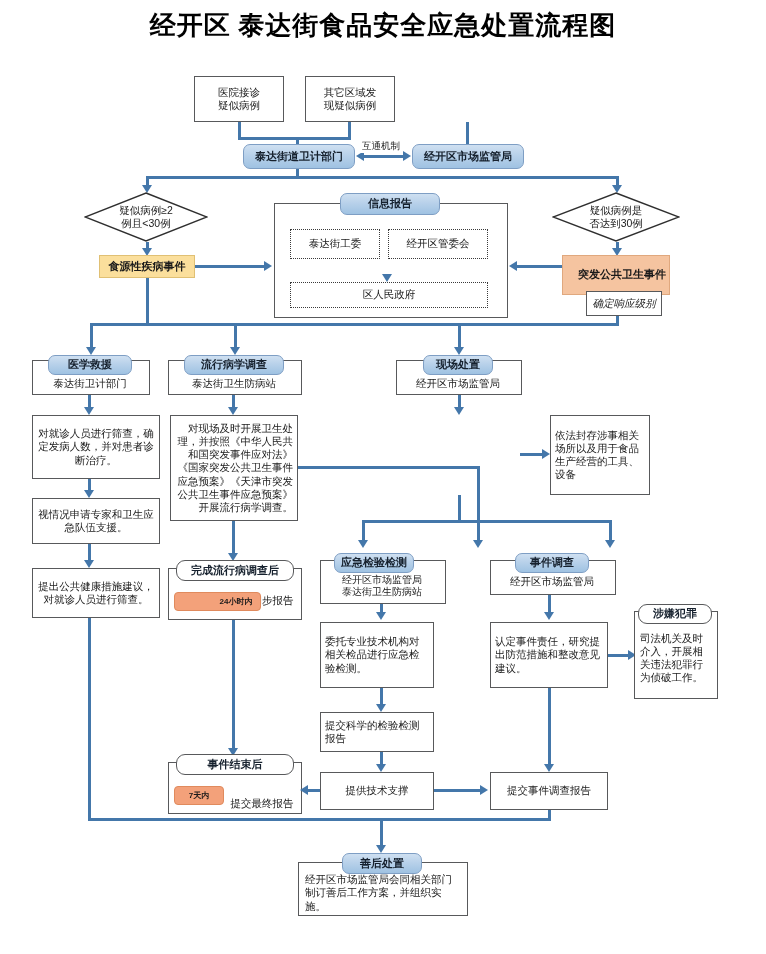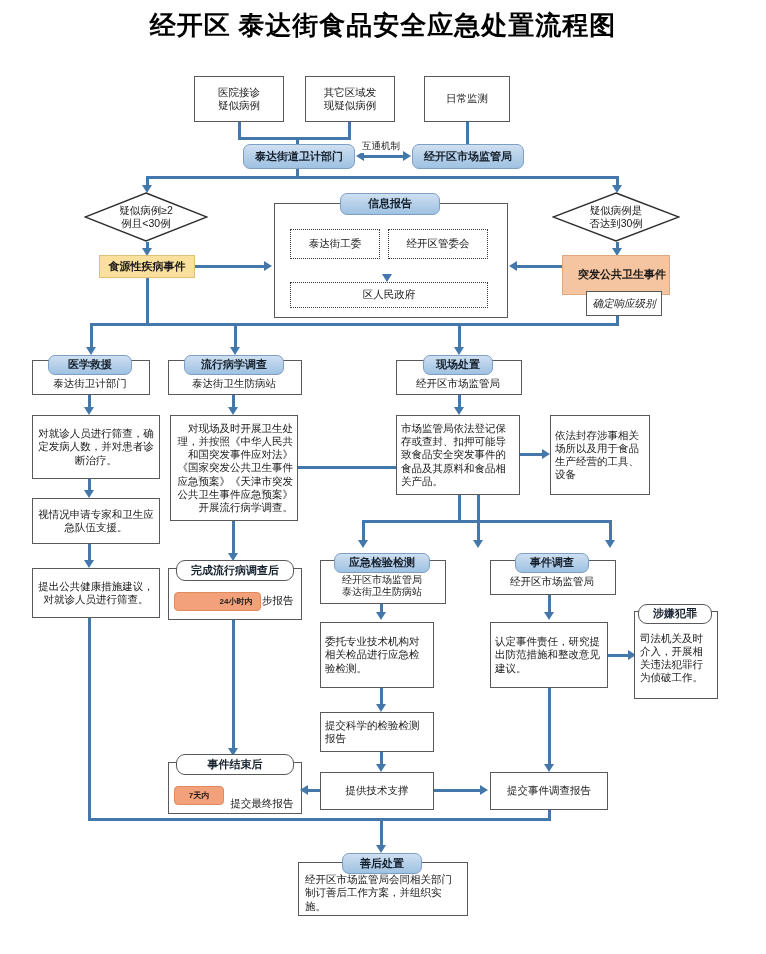--- a/index.html
+++ b/index.html
@@ -77,23 +77,20 @@
   <div id="title">经开区  泰达街食品安全应急处置流程图</div>
 
   <div class="node rect" style="left:194px;top:76px;width:90px;height:46px;">
     <span class="txt ml" style="white-space: pre-line;">医院接诊
 疑似病例</span>
   </div>
   <div class="node rect" style="left:305px;top:76px;width:90px;height:46px;">
     <span class="txt ml" style="white-space: pre-line;">其它区域发
 现疑似病例</span>
   </div>
-  <div class="node rect" style="left:424px;top:76px;width:86px;height:46px;">
-    <span class="txt ml">日常监测</span>
-  </div>
 
   <div class="ln v" style="left:238px;top:122px;height:18px;"></div>
   <div class="ln h" style="left:238px;top:137px;width:112px;"></div>
   <div class="ln v" style="left:348px;top:122px;height:18px;"></div>
   <div class="ln v" style="left:296px;top:137px;height:9px;"></div>
   <div class="ar down" style="left:292px;top:144px;"></div>
 
   <div class="ln v" style="left:466px;top:122px;height:24px;"></div>
   <div class="ar down" style="left:462px;top:144px;"></div>
 
@@ -265,40 +262,37 @@
   <div class="node pill" style="left:423px;top:355px;width:70px;height:20px;">
     <span>现场处置</span>
   </div>
   <div class="node" style="left:396px;top:375px;width:124px;height:18px;font-size:10.5px;">
     <span>经开区市场监管局</span>
   </div>
 
   <div class="ln v" style="left:458px;top:393px;height:16px;"></div>
   <div class="ar down" style="left:454px;top:407px;"></div>
 
-  <div class="node rect" style="left:396px;top:415px;width:124px;height:80px;">
-    <span class="txt" style="text-align:left;">市场监管局依法登记保存或查封、扣押可能导致食品安全突发事件的食品及其原料和食品相关产品。</span>
-  </div>
 
   <div class="ln h" style="left:520px;top:453px;width:24px;"></div>
   <div class="ar right" style="left:542px;top:449px;"></div>
 
   <div class="node rect" style="left:550px;top:415px;width:100px;height:80px;">
     <span class="txt" style="text-align:left;">依法封存涉事相关场所以及用于食品生产经营的工具、设备</span>
   </div>
 
   <div class="ln v" style="left:458px;top:495px;height:28px;"></div>
   <div class="ln h" style="left:362px;top:520px;width:250px;"></div>
   <div class="ln v" style="left:362px;top:520px;height:22px;"></div>
   <div class="ar down" style="left:358px;top:540px;"></div>
   <div class="ln v" style="left:609px;top:520px;height:22px;"></div>
   <div class="ar down" style="left:605px;top:540px;"></div>
 
   <div class="group" style="position:absolute;left:320px;top:560px;width:124px;height:42px;z-index:2;"></div>
-  <div class="node pill" style="left:334px;top:553px;width:96px;height:20px;text-align:right;">
+  <div class="node pill" style="left:334px;top:553px;width:80px;height:20px;text-align:right;">
     <span>应急检验检测</span>
   </div>
   <div class="node" style="left:320px;top:572px;width:124px;height:28px;font-size:10px;">
     <span class="ml" style="white-space: pre-line;">经开区市场监管局
 泰达街卫生防病站</span>
   </div>
 
   <div class="ln v" style="left:380px;top:602px;height:14px;"></div>
   <div class="ar down" style="left:376px;top:612px;"></div>
 

